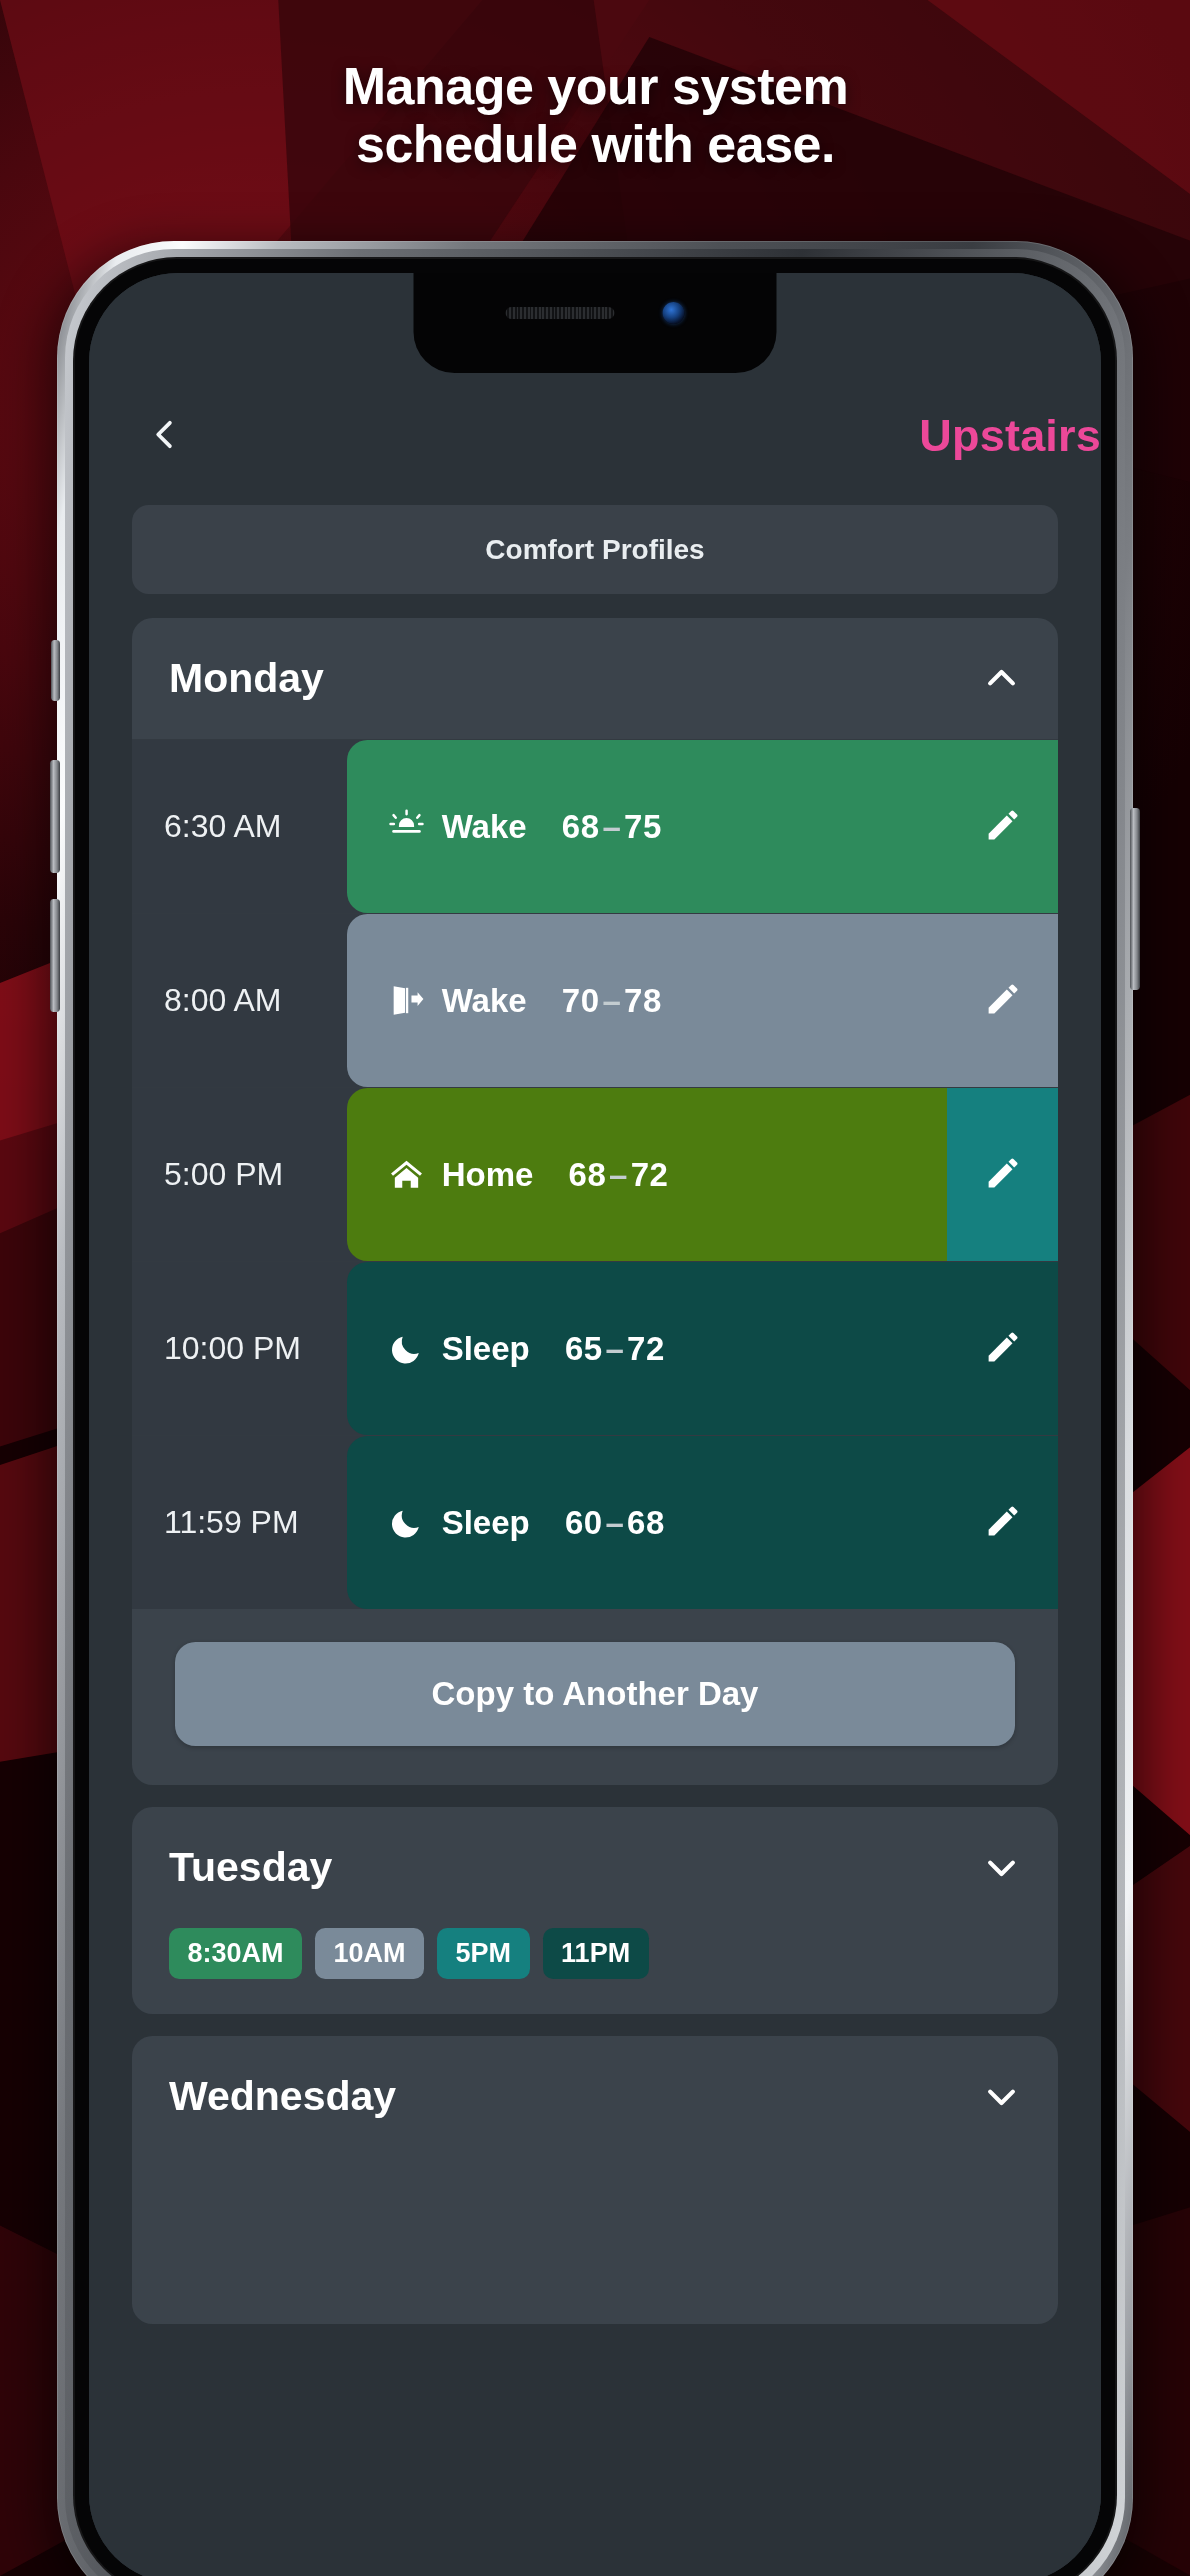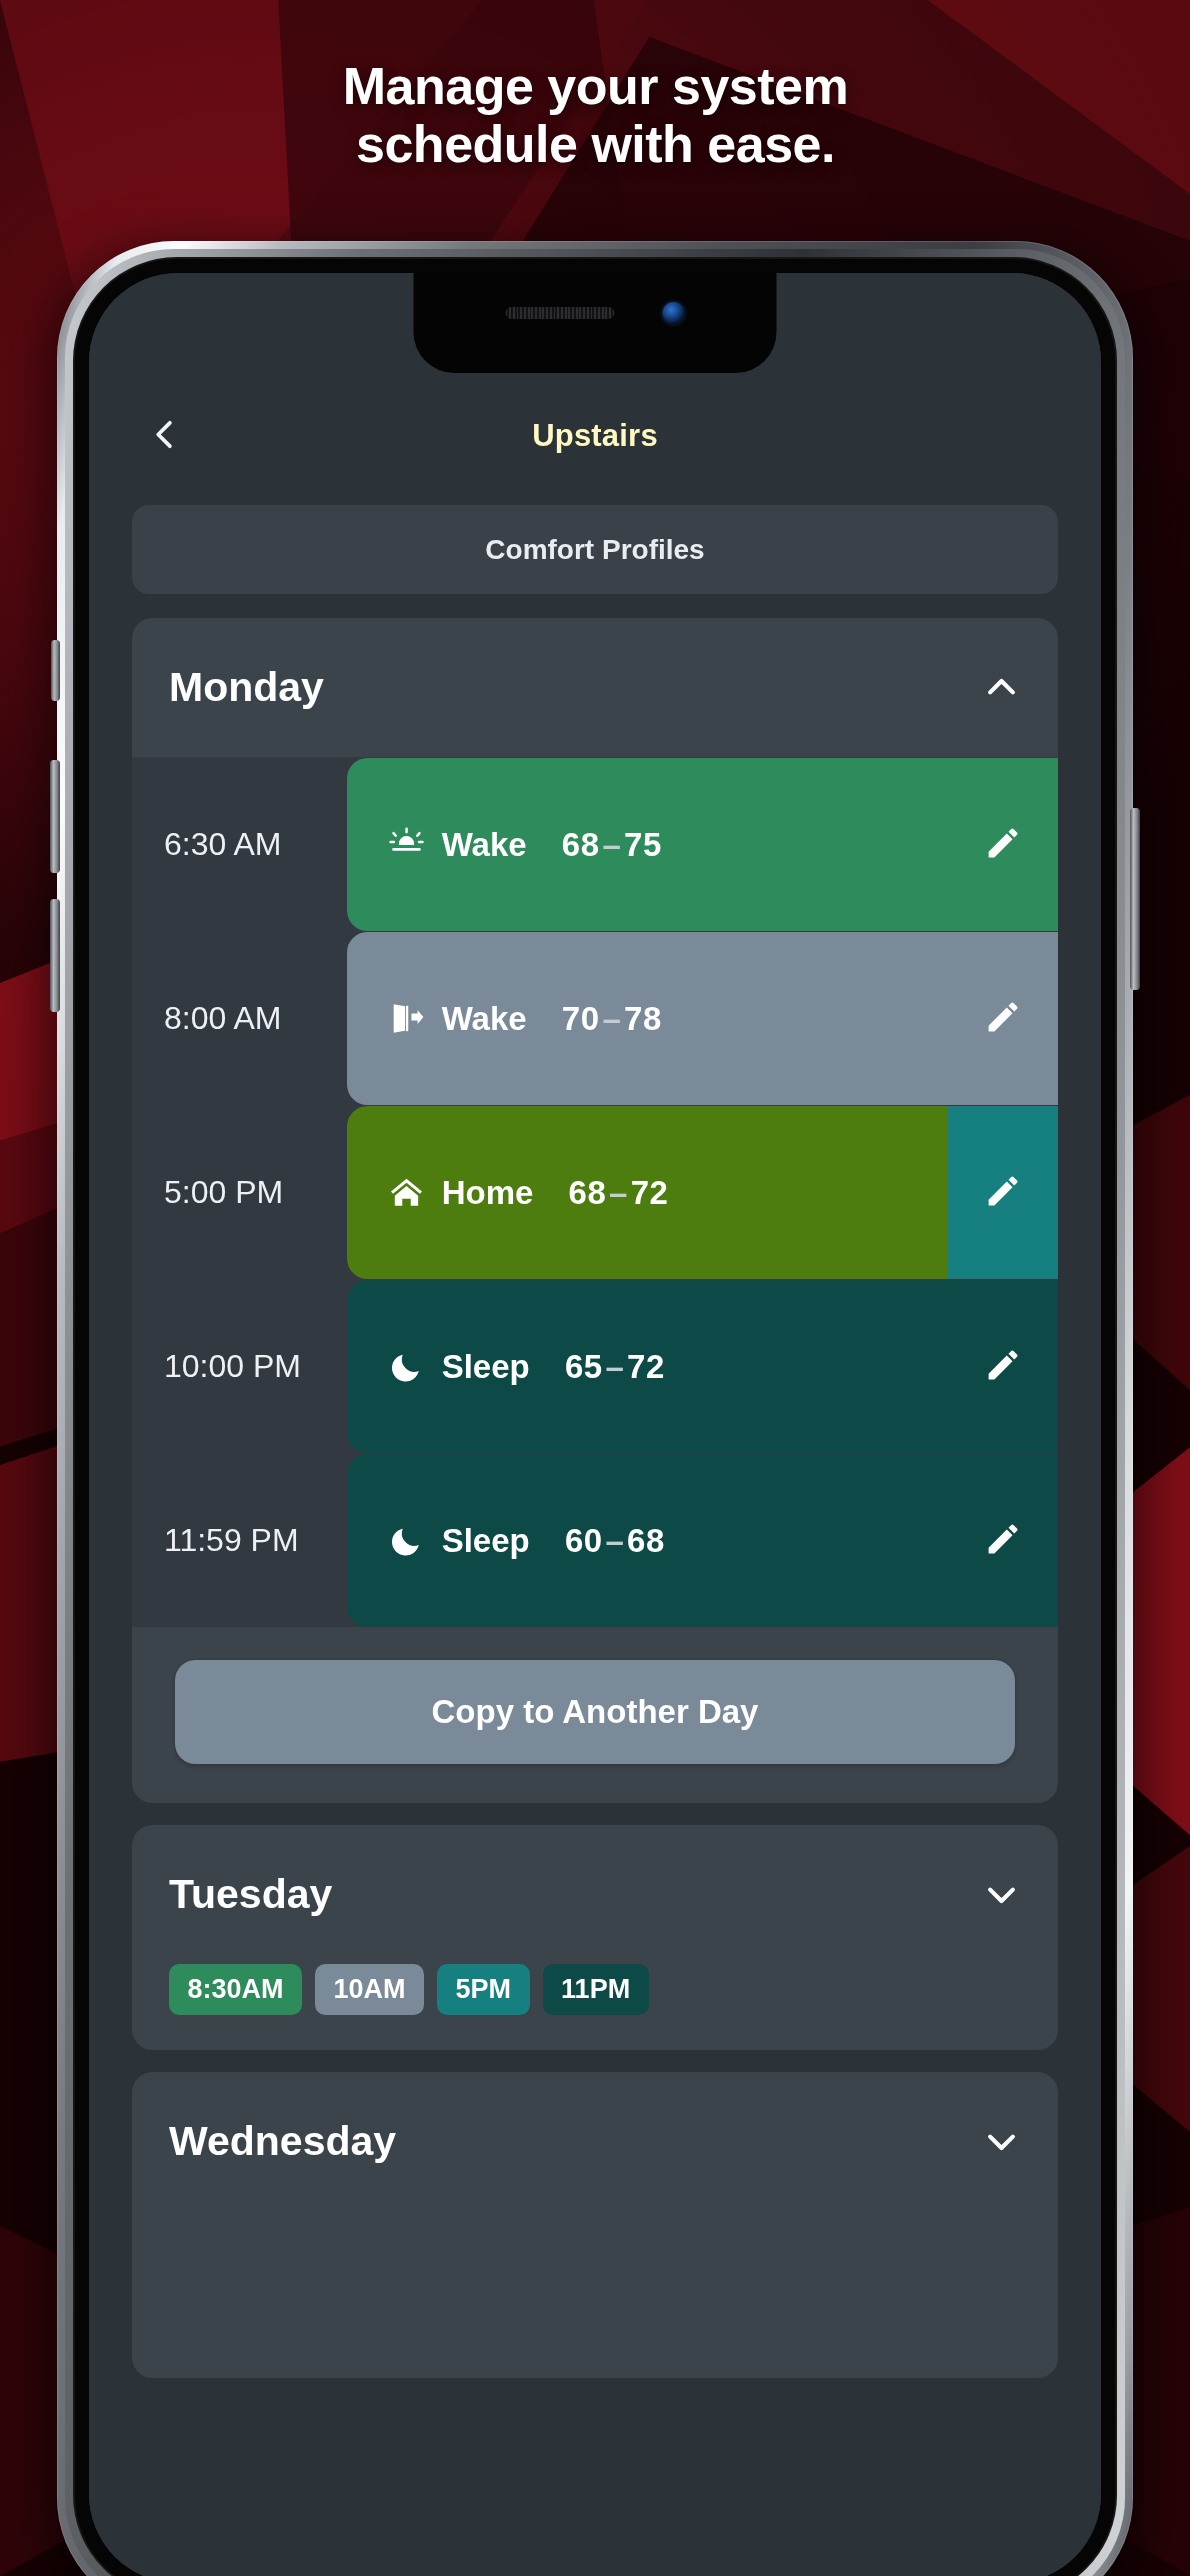--- a/index.html
+++ b/index.html
@@ -106,22 +106,22 @@
   .appbar {
     position:absolute; top:100px; left:0; right:0; height:126px;
     display:flex; align-items:center;
   }
   .back-btn {
     position:absolute; left:46px; width:61px; height:61px;
     display:flex; align-items:center; justify-content:center;
   }
   .back-btn svg { width:35px; height:35px; }
   .app-title {
-    width:100%; text-align:center; color:#fef9c3;
-    font-size:31px; font-weight:600; letter-spacing:0.2px;
+    width:100%; text-align:right; color:#ec4899;
+    font-size:45px; font-weight:600; letter-spacing:0.2px;
   }
 
   
   .tabs {
     position:absolute; top:232px; left:43px; right:43px; height:89px;
     background:#3a4149; border-radius:16.7px; display:flex; overflow:hidden;
   }
   .tab {
     flex:1; display:flex; align-items:center; justify-content:center;
     font-size:28px; font-weight:600; color:#e9edf0;
@@ -129,21 +129,21 @@
   .tab.active { background:#f7f8f8; color:#22282d; border-radius:15px; }
 
   
   .scroll { position:absolute; top:345px; left:0; right:0; bottom:0; overflow:hidden; }
 
   .day-card {
     margin:0 43px 22px 43px;
     background:#3b434b; border-radius:20.4px; overflow:hidden;
   }
   .day-head {
-    height:139px; display:flex; align-items:center;
+    height:121px; display:flex; align-items:center;
     padding:0 37px; justify-content:space-between;gap:22px;
   }
   .day-name { color:#ffffff; font-size:41px; font-weight:600; }
   .chev svg { width:39px; height:39px; display:block; }
 
   
   .row {
     display:flex; align-items:stretch; height:174px;
     border-top:0.9px solid #333a41;
     background:#323941;

